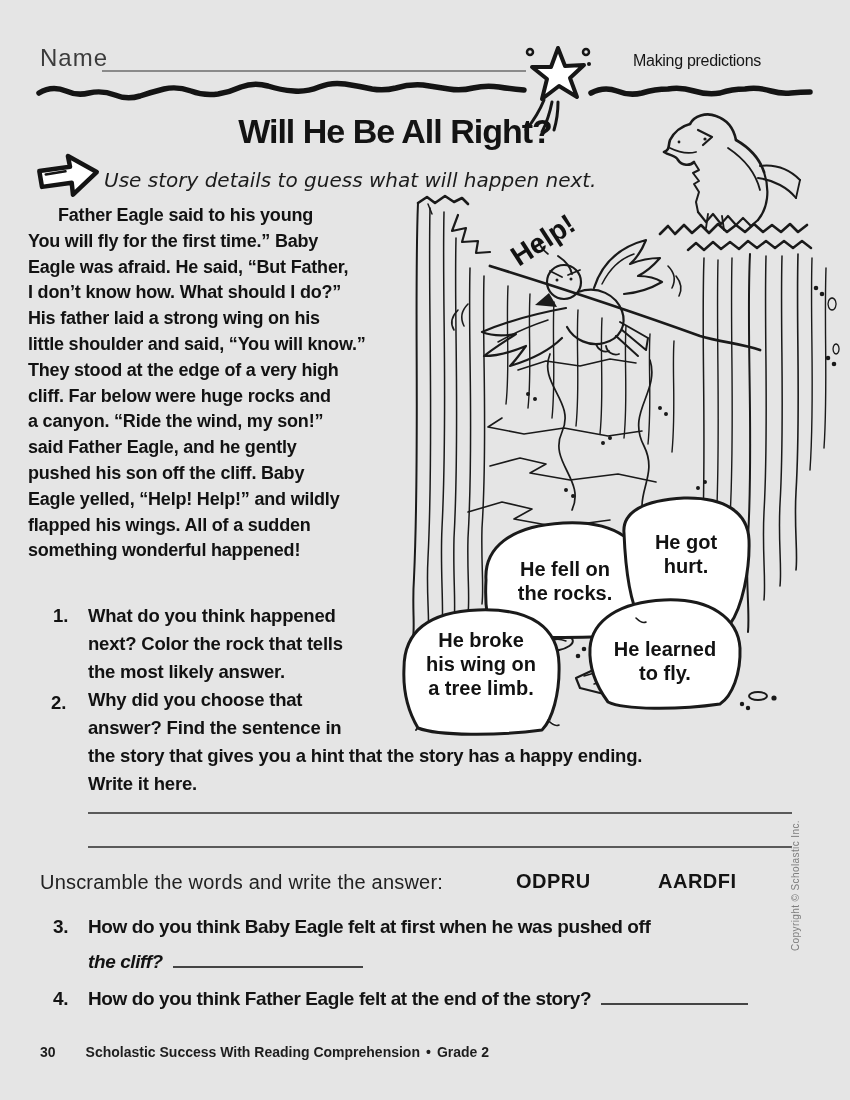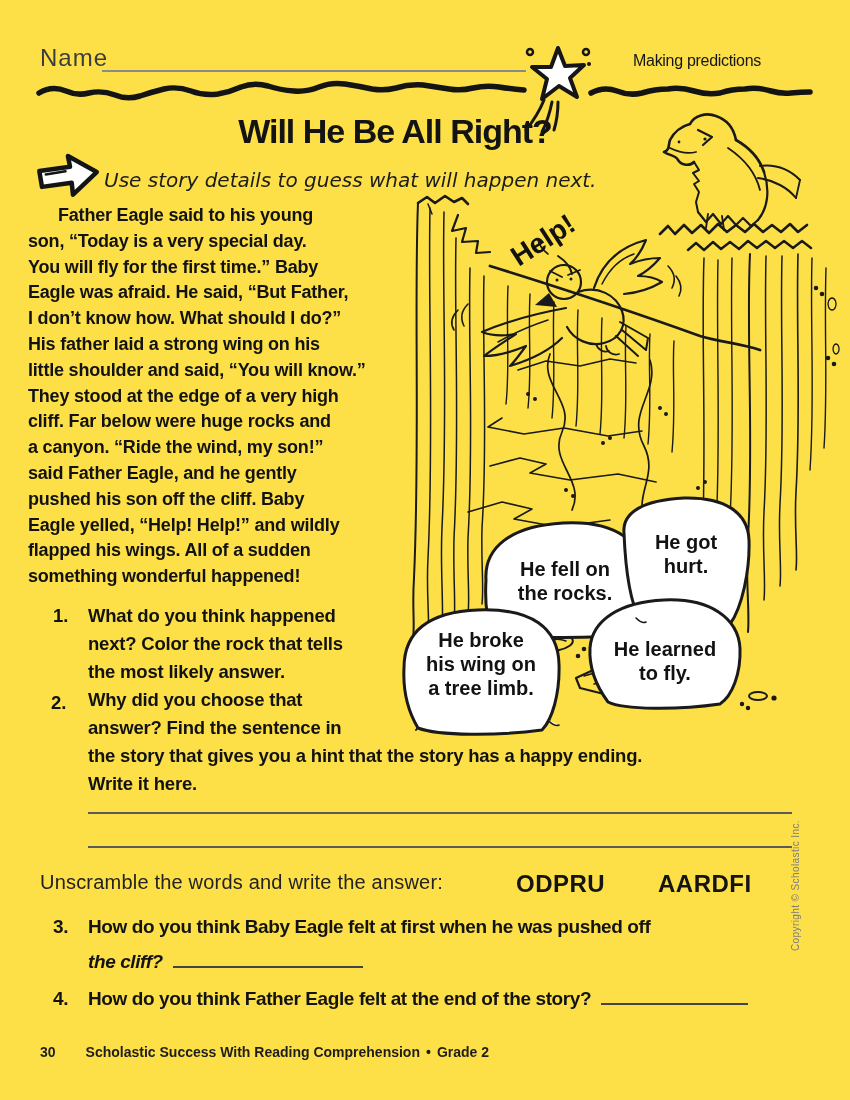--- a/index.html
+++ b/index.html
@@ -1,16 +1,16 @@
 <!DOCTYPE html>
 <html><head>
 <meta charset="utf-8">
 <style>
   html,body{margin:0;padding:0;background:#fff;}
-  #page{position:relative;width:850px;height:1100px;background:#fde047;overflow:hidden;
+  #page{position:relative;width:850px;height:1100px;background:#e5e5e5;overflow:hidden;
         font-family:"Liberation Sans",sans-serif;color:#111;}
   .abs{position:absolute;}
   
   .name-label{left:40px;top:44px;font-size:24px;font-weight:400;color:#3c3c3c;letter-spacing:1px;}
   .name-line{left:102px;top:70px;width:424px;border-top:2px solid #8a8a8a;}
   .topic{left:633px;top:52px;font-size:16px;font-weight:400;letter-spacing:-0.3px;color:#161616;}
   
   .title{left:150px;top:112px;width:490px;text-align:center;font-size:34px;font-weight:800;
          letter-spacing:-1px;color:#131313;}
   .instruction{left:104px;top:168px;font-family:"DejaVu Sans",sans-serif;font-style:italic;
@@ -21,21 +21,21 @@
              white-space:nowrap;color:#121212;}
   .story div:first-child{text-indent:30px;}
   
   .qnum{font-weight:700;font-size:18.5px;color:#121212;}
   .qline{font-weight:700;font-size:18.5px;letter-spacing:-0.2px;white-space:nowrap;color:#121212;}
   .q1-lines{left:88px;top:602px;} .q1-lines div{line-height:28px;}
   .q2-lines{left:88px;top:686px;} .q2-lines div{line-height:28px;}
   .write-line{left:88px;width:704px;border-top:2px solid #5a5a5a;}
   
   .unscramble{left:40px;top:871px;font-size:20px;font-weight:400;color:#222;letter-spacing:0.2px;}
-  .scramble-word{top:870px;font-size:24px;font-weight:800;letter-spacing:0.5px;color:#141414;}
+  .scramble-word{top:870px;font-size:20px;font-weight:800;letter-spacing:0.5px;color:#141414;}
   
   .qcond{font-weight:700;font-size:19px;letter-spacing:-0.4px;white-space:nowrap;color:#131313;}
   .blank{display:inline-block;border-bottom:2px solid #444;height:15px;vertical-align:baseline;}
   
   .footer{left:40px;top:1044px;font-size:14px;font-weight:700;color:#1d1d1d;}
   .footer span{margin-right:6px;}
   .footer .book{margin-left:24px;}
   
   .copyright{left:710px;top:880px;width:170px;text-align:center;transform:rotate(-90deg);
              font-size:10px;color:#7d7d7d;letter-spacing:0.4px;}
@@ -67,21 +67,20 @@
 
   <div class="abs title">Will He Be All Right?</div>
   <svg class="abs" style="left:34px;top:148px;width:70px;height:56px;transform:rotate(-6deg);" viewBox="0 0 70 56">
     <path d="M6,20 L37,19 L36,8 L63,27 L37,47 L37,35 L7,36 Z" fill="#ffffff" stroke="#141414" stroke-width="4.5" stroke-linejoin="round"></path>
     <path d="M12,24 L32,23" stroke="#141414" stroke-width="2.5" stroke-linecap="round"></path>
   </svg>
   <div class="abs instruction">Use story details to guess what will happen next.</div>
 
   <div class="abs story">
     <div>Father Eagle said to his young</div>
-      <div>son, “Today is a very special day.</div>
     <div>You will fly for the first time.” Baby</div>
       <div>Eagle was afraid. He said, “But Father,</div>
     <div>I don’t know how. What should I do?”</div>
       <div>His father laid a strong wing on his</div>
     <div>little shoulder and said, “You will know.”</div>
       <div>They stood at the edge of a very high</div>
     <div>cliff. Far below were huge rocks and</div>
       <div>a canyon. “Ride the wind, my son!”</div>
     <div>said Father Eagle, and he gently</div>
       <div>pushed his son off the cliff. Baby</div>

